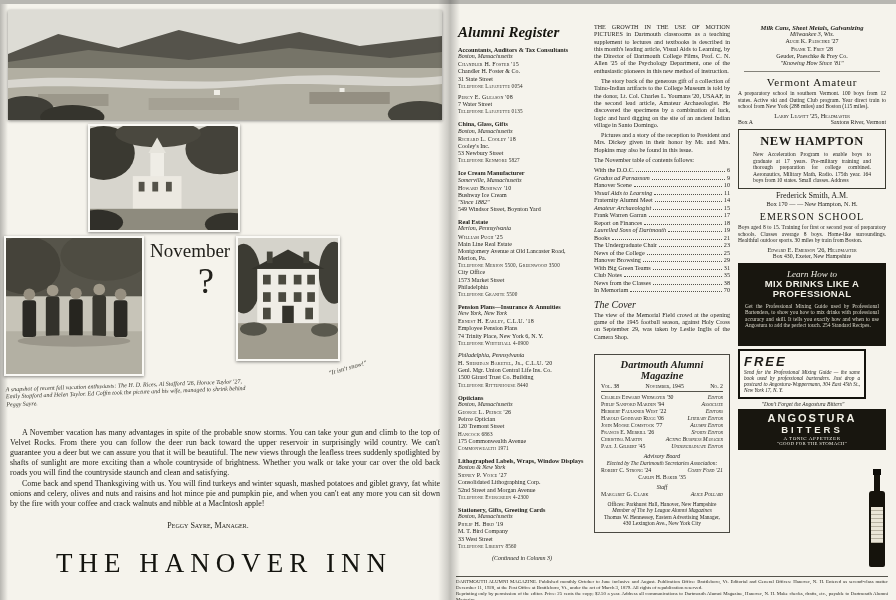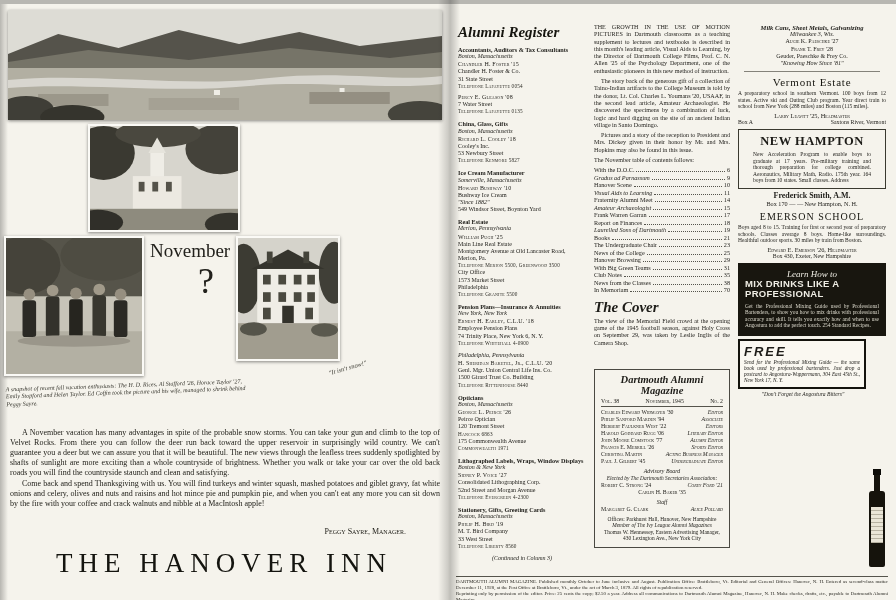--- a/index.html
+++ b/index.html
@@ -23,21 +23,21 @@
   .photo svg{ display:block; width:100%; height:100%; }
   .november{ position:absolute; left:150px; top:236px; font-size:19px; color:#22211c; }
   .qmark   { position:absolute; left:198px; top:256px; font-size:36px; color:#22211c; }
   .caption { position:absolute; left:6px; top:378px; width:250px; font-size:6px; line-height:7.4px;
              font-style:italic; color:#38372f; transform:rotate(-2deg); }
   .snow-note{ position:absolute; left:328px; top:360px; font-size:6.5px; font-style:italic;
              color:#3a3931; transform:rotate(-16deg); }
   .inn-body{ position:absolute; left:10px; top:424px; width:430px; font-size:8px; line-height:10px;
              text-align:justify; color:#23221c; }
   .inn-body p{ text-indent:12px; margin-bottom:1px; }
-  .sig { text-align:right; font-variant:small-caps; padding-right:34px; margin-top:18px; }
+  .sig { text-align:center; font-variant:small-caps; padding-right:34px; margin-top:12px; }
   .inn-title{ position:absolute; left:0; right:0; top:544px; text-align:center; font-size:27px;
              letter-spacing:6px; white-space:nowrap; color:#14140f; }
 
   
   .col { position:absolute; top:20px; }
   .c1 { left:10px;  width:128px; }
   .c2 { left:146px; width:136px; }
   .c3 { left:290px; width:148px; }
 
   .reg-title{ font-weight:bold; font-size:15px; font-style:italic; margin-bottom:4px; color:#16150f; }
@@ -54,23 +54,23 @@
   .tm-title{ font-style:italic; font-size:18px; margin-bottom:5px; color:#16150f; }
   .tm-p{ font-size:6.1px; line-height:7.3px; text-align:justify; margin-bottom:3px; }
   .tm-p.ind{ text-indent:7px; }
   .tm-intro{ font-size:6.1px; line-height:7.3px; margin-bottom:2px; }
   .split{ display:flex; align-items:baseline; }
   .split .fill{ flex:1; }
   .toc { margin:2px 0 5px; }
   .toc div{ font-size:6.2px; line-height:7.35px; }
   .toc .it .lt{ font-style:italic; }
   .toc .fill{ border-bottom:1px dotted #55544c; margin:0 2px 1.5px; }
-  .cover-title{ font-style:italic; font-size:15px; margin:3px 0 2px;font-weight:bold; }
-
-  .mast{ border:1px solid #4a4942; padding:4px 6px 5px; margin-top:22px; }
+  .cover-title{ font-style:italic; font-size:10px; margin:3px 0 2px; }
+
+  .mast{ border:1px solid #4a4942; padding:4px 6px 5px; margin-top:13px; }
   .mast-title{ text-align:center; font-style:italic; font-weight:bold; font-size:10.5px; margin-bottom:2px; }
   .vol-row{ display:flex; justify-content:space-between; font-variant:small-caps; font-size:5.8px;
             border-bottom:1px solid #55544c; padding-bottom:2px; margin-bottom:2px; }
   .mast-list div{ font-size:5.8px; line-height:7px; }
   .mast-list .sc{ font-variant:small-caps; }
   .mast-list .rt{ font-style:italic; }
   .mast-list .cen{ text-align:center; }
   .mast-list .it{ font-style:italic; }
   .mast-list .tiny{ font-size:5.4px; line-height:6.6px; }
   .mast-list .mt{ margin-top:3px; }
@@ -83,26 +83,26 @@
   .rule{ border-top:1px solid #84827a; margin:4px 6px; }
   .school{ margin-bottom:4px; }
   .school .s-title{ text-align:center; font-size:11px; letter-spacing:.8px; margin-bottom:2px; color:#16150f; }
   .school .s-body{ font-size:5.5px; line-height:6.6px; text-align:justify; }
   .school .s-head{ text-align:center; font-size:6.4px; font-variant:small-caps; margin-top:2px; }
   .school .s-addr{ text-align:center; font-size:5.8px; }
   .nh-box{ border:1.5px solid #3a392f; padding:4px 14px; margin-bottom:2px; }
   .nh-box .nh-title{ text-align:center; font-weight:bold; font-size:12.5px; letter-spacing:.5px; margin-bottom:2px; }
   .nh-box .s-body{ font-size:5.5px; line-height:6.6px; text-align:justify; }
   .fs-block{ text-align:center; margin-bottom:4px; }
-  .fs-head{ font-weight:bold; font-size:8px; }
+  .fs-head{ font-weight:normal; font-size:8px; }
   .fs-addr{ font-size:6.2px; }
   .drinks{ position:relative; }
-  .mix-ad{ background:#18160f; color:#efede4; padding:6px 7px 7px; }
+  .mix-ad{ background:#18160f; color:#efede4; padding:6px 7px 17px; }
   .mix-l1{ font-style:italic; font-size:9px; text-align:center; }
-  .mix-l2{ font-weight:bold; font-size:9.5px; line-height:10.5px; text-align:left; margin-bottom:3px;
+  .mix-l2{ font-weight:bold; font-size:9.5px; line-height:10.5px; text-align:center; margin-bottom:3px;
            font-family:"Liberation Sans",sans-serif; letter-spacing:.3px; }
   .mix-body{ font-size:5.4px; line-height:6.5px; text-align:justify; color:#dddacd; }
   .free-box{ background:#faf8f1; border:2px solid #14130d; margin:3px 20px 2px 0; padding:3px 4px;font-style:italic; }
   .free-title{ font-weight:bold; font-size:13px; letter-spacing:2px; font-family:"Liberation Sans",sans-serif; }
   .free-body{ font-size:5.2px; line-height:6.2px; text-align:justify; }
   .tagline{ font-style:italic; font-size:5.6px; text-align:center; margin:1px 18px 2px 0; }
   .bitters{ background:#18160f; color:#f2f0e6; text-align:center; padding:3px 2px 4px; margin-right:0; }
   .bit-name{ font-weight:bold; font-size:11px; letter-spacing:2px; font-family:"Liberation Sans",sans-serif; }
   .bit-sub { font-weight:bold; font-size:9.5px; letter-spacing:3px; font-family:"Liberation Sans",sans-serif; }
   .bit-l1{ font-size:5px; letter-spacing:.6px; margin-top:1px; }
@@ -464,21 +464,21 @@
           <div class="h">Milk Cans, Sheet Metals, Galvanizing</div>
           <div class="loc">Milwaukee 3, Wis.</div>
           <div class="nm">Augie K. Paeschke '27</div>
           <div class="nm">Frank T. Frey '28</div>
           <div class="n">Geuder, Paeschke &amp; Frey Co.</div>
           <div class="it">"Knowing How Since '81"</div>
         </div>
       <div class="rule"></div>
 
       <div class="school">
-        <div class="s-title">Vermont Estate</div>
+        <div class="s-title">Vermont Amateur</div>
         <div class="s-body">A preparatory school in southern Vermont. 100 boys from 12 states. Active ski and Outing Club program. Year direct train to school from New York (288 miles) and Boston (115 miles).</div>
         <div class="s-head">Larry Leavitt '25, Headmaster</div>
         <div class="split s-addr">
           <span>Box A</span>
           <span class="fill"></span>
           <span>Saxtons River, Vermont</span>
         </div>
       </div>
 
       <div class="nh-box">
@@ -503,20 +503,26 @@
           <div class="mix-l2">MIX DRINKS LIKE A PROFESSIONAL</div>
           <div class="mix-body">Get the Professional Mixing Guide used by Professional Bartenders, to show you how to mix drinks with professional accuracy and skill. It tells you exactly how and when to use Angostura to add the perfect touch. 254 Standard Recipes.</div>
         </div>
 
         <div class="free-box">
           <div class="free-title">FREE</div>
           <div class="free-body">Send for the Professional Mixing Guide — the same book used by professional bartenders. Just drop a postcard to Angostura-Wuppermann, 304 East 45th St., New York 17, N. Y.</div>
         </div>
         <div class="tagline">"Don't Forget the Angostura Bitters"</div>
 
+        <div class="bitters">
+          <div class="bit-name">ANGOSTURA</div>
+          <div class="bit-sub">BITTERS</div>
+          <div class="bit-l1">A TONIC APPETIZER</div>
+          <div class="bit-l2">"GOOD FOR THE STOMACH"</div>
+        </div>
 
         <div class="bottle">
           <div class="cap"></div>
           <div class="neck"></div>
           <div class="bod">
             <div class="label"></div>
           </div>
         </div>
       </div>
     </div>

